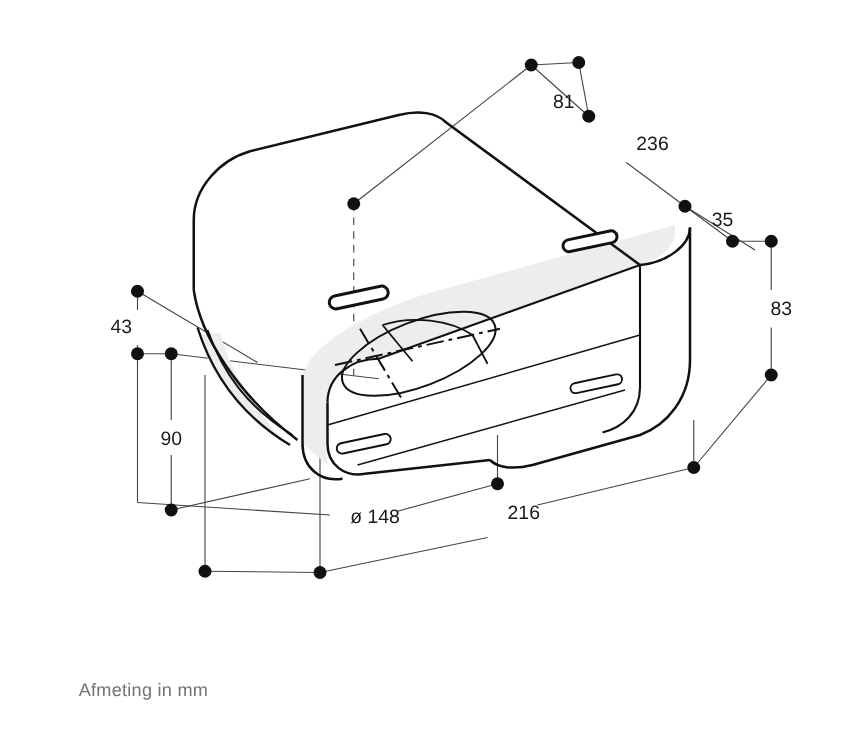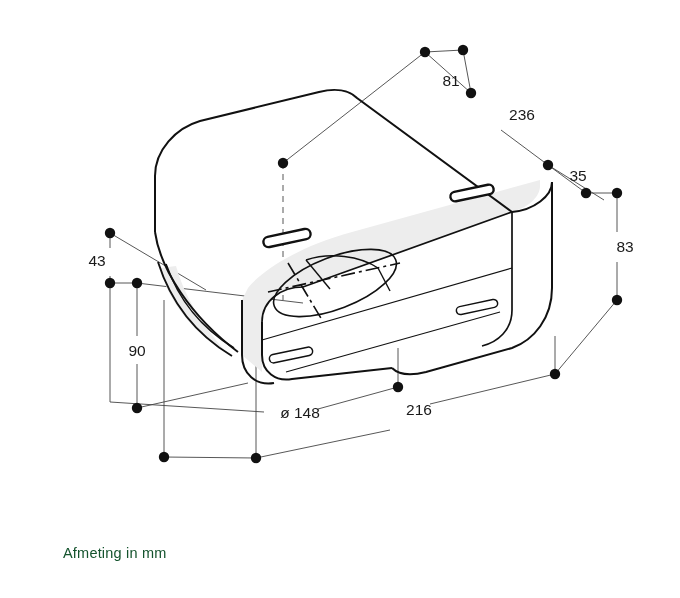--- a/index.html
+++ b/index.html
@@ -27,21 +27,21 @@
   .dim-text {
     font-family: "Liberation Sans", sans-serif;
     font-size: 15.5px;
     fill: #1a1a1a;
   }
   #caption {
     position: absolute;
     left: 63px;
     top: 545px;
     font-size: 14.5px;
-    color: #14532d;
+    color: #737373;
     letter-spacing: 0.2px;
     white-space: nowrap;
   }
 </style>
 </head>
 <body>
 
 <div id="page">
 
   <svg id="drawing-svg" viewBox="0 0 680 598">

